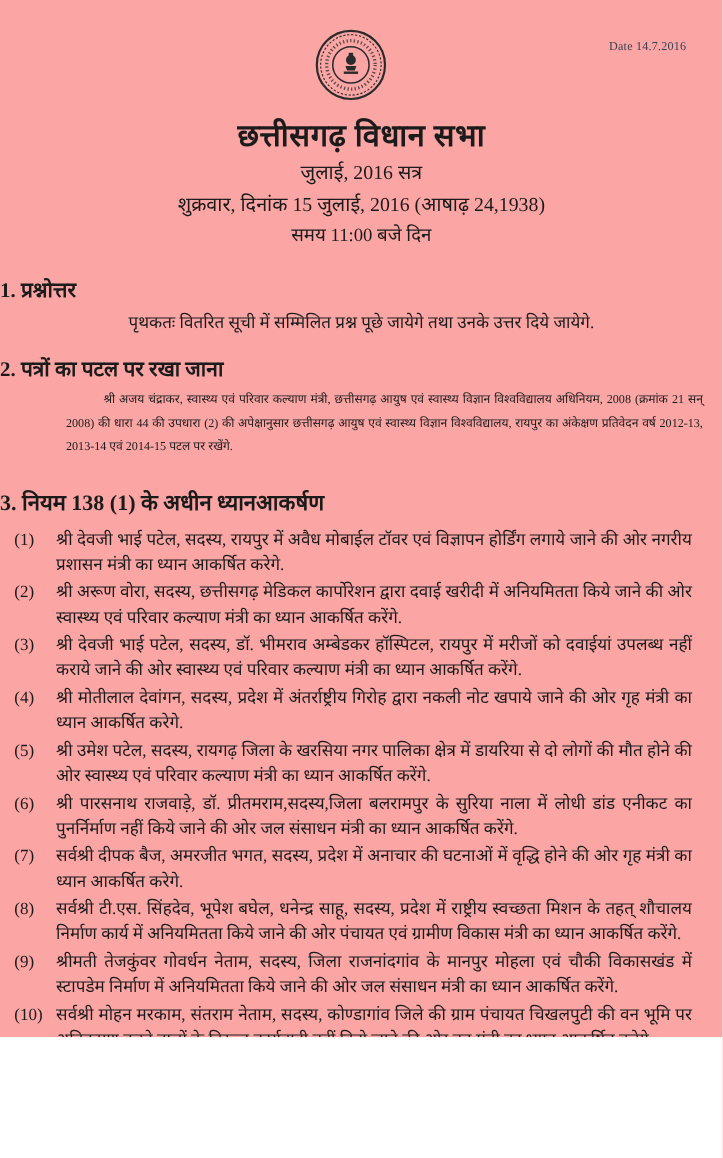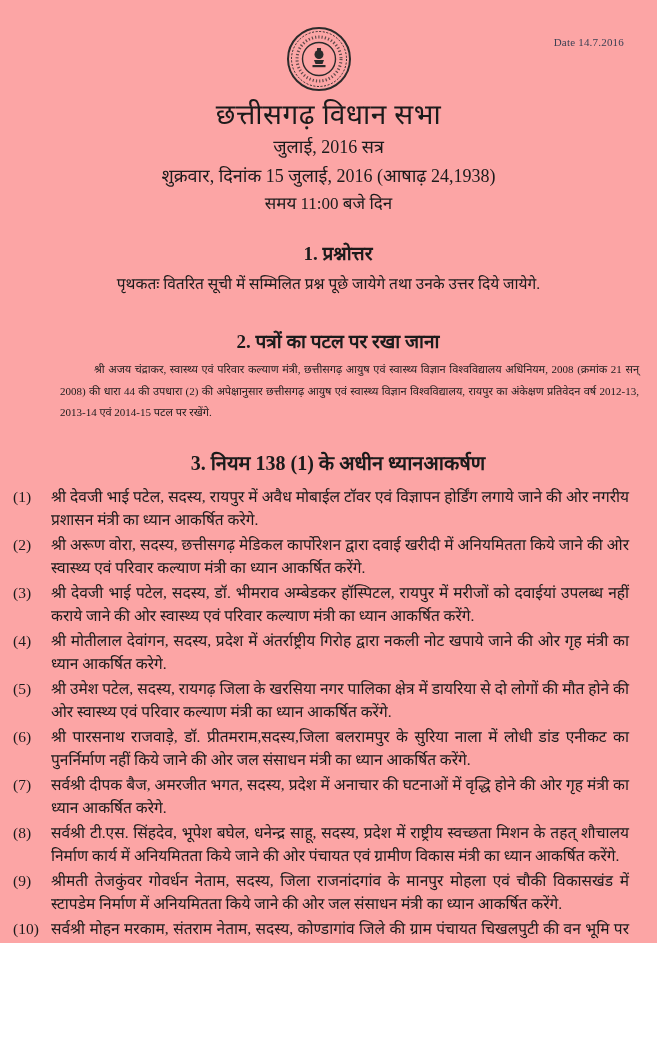--- a/index.html
+++ b/index.html
@@ -14,30 +14,30 @@
   .date-stamp{
     position:absolute;top:36px;right:33px;
     font-size:11px;letter-spacing:.2px;color:#3c4154;
   }
   .seal{
     width:66px;height:66px;
     margin:26px auto 0;
     transform:translateX(-10px);
   }
   .assembly-title{
-    font-size:28px;font-weight:normal;text-align:center;
-    line-height:1.08;margin-top:8px;letter-spacing:.5px;
+    font-size:28px;font-weight:bold;text-align:center;
+    line-height:1.08;margin-top:18px;letter-spacing:.5px;
   }
   .session-line{font-size:18px;text-align:center;margin-top:4px;}
   .doc-title{font-size:21px;font-weight:bold;text-align:center;margin-top:3px;}
   .date-line{font-size:18px;text-align:center;margin-top:5px;}
   .time-line{font-size:17px;text-align:center;margin-top:4px;}
-  .section-heading{font-size:19px;font-weight:bold;text-align:center;padding-left:19px;}
+  .section-heading{font-size:19px;font-weight:bold;text-align:left;}
   .sh1{margin-top:26px;}
-  .sh2{margin-top:33px;}
+  .sh2{margin-top:17px;}
   .sh3{margin-top:25px;font-size:20px;}
   .questions-body{
     font-size:15.5px;text-align:center;
     margin:7px 28px 0 28px;line-height:22px;
   }
   .papers-body{
     font-size:11px;text-align:justify;
     margin:5px 18px 0 60px;line-height:21.5px;
     text-indent:34px;
   }

